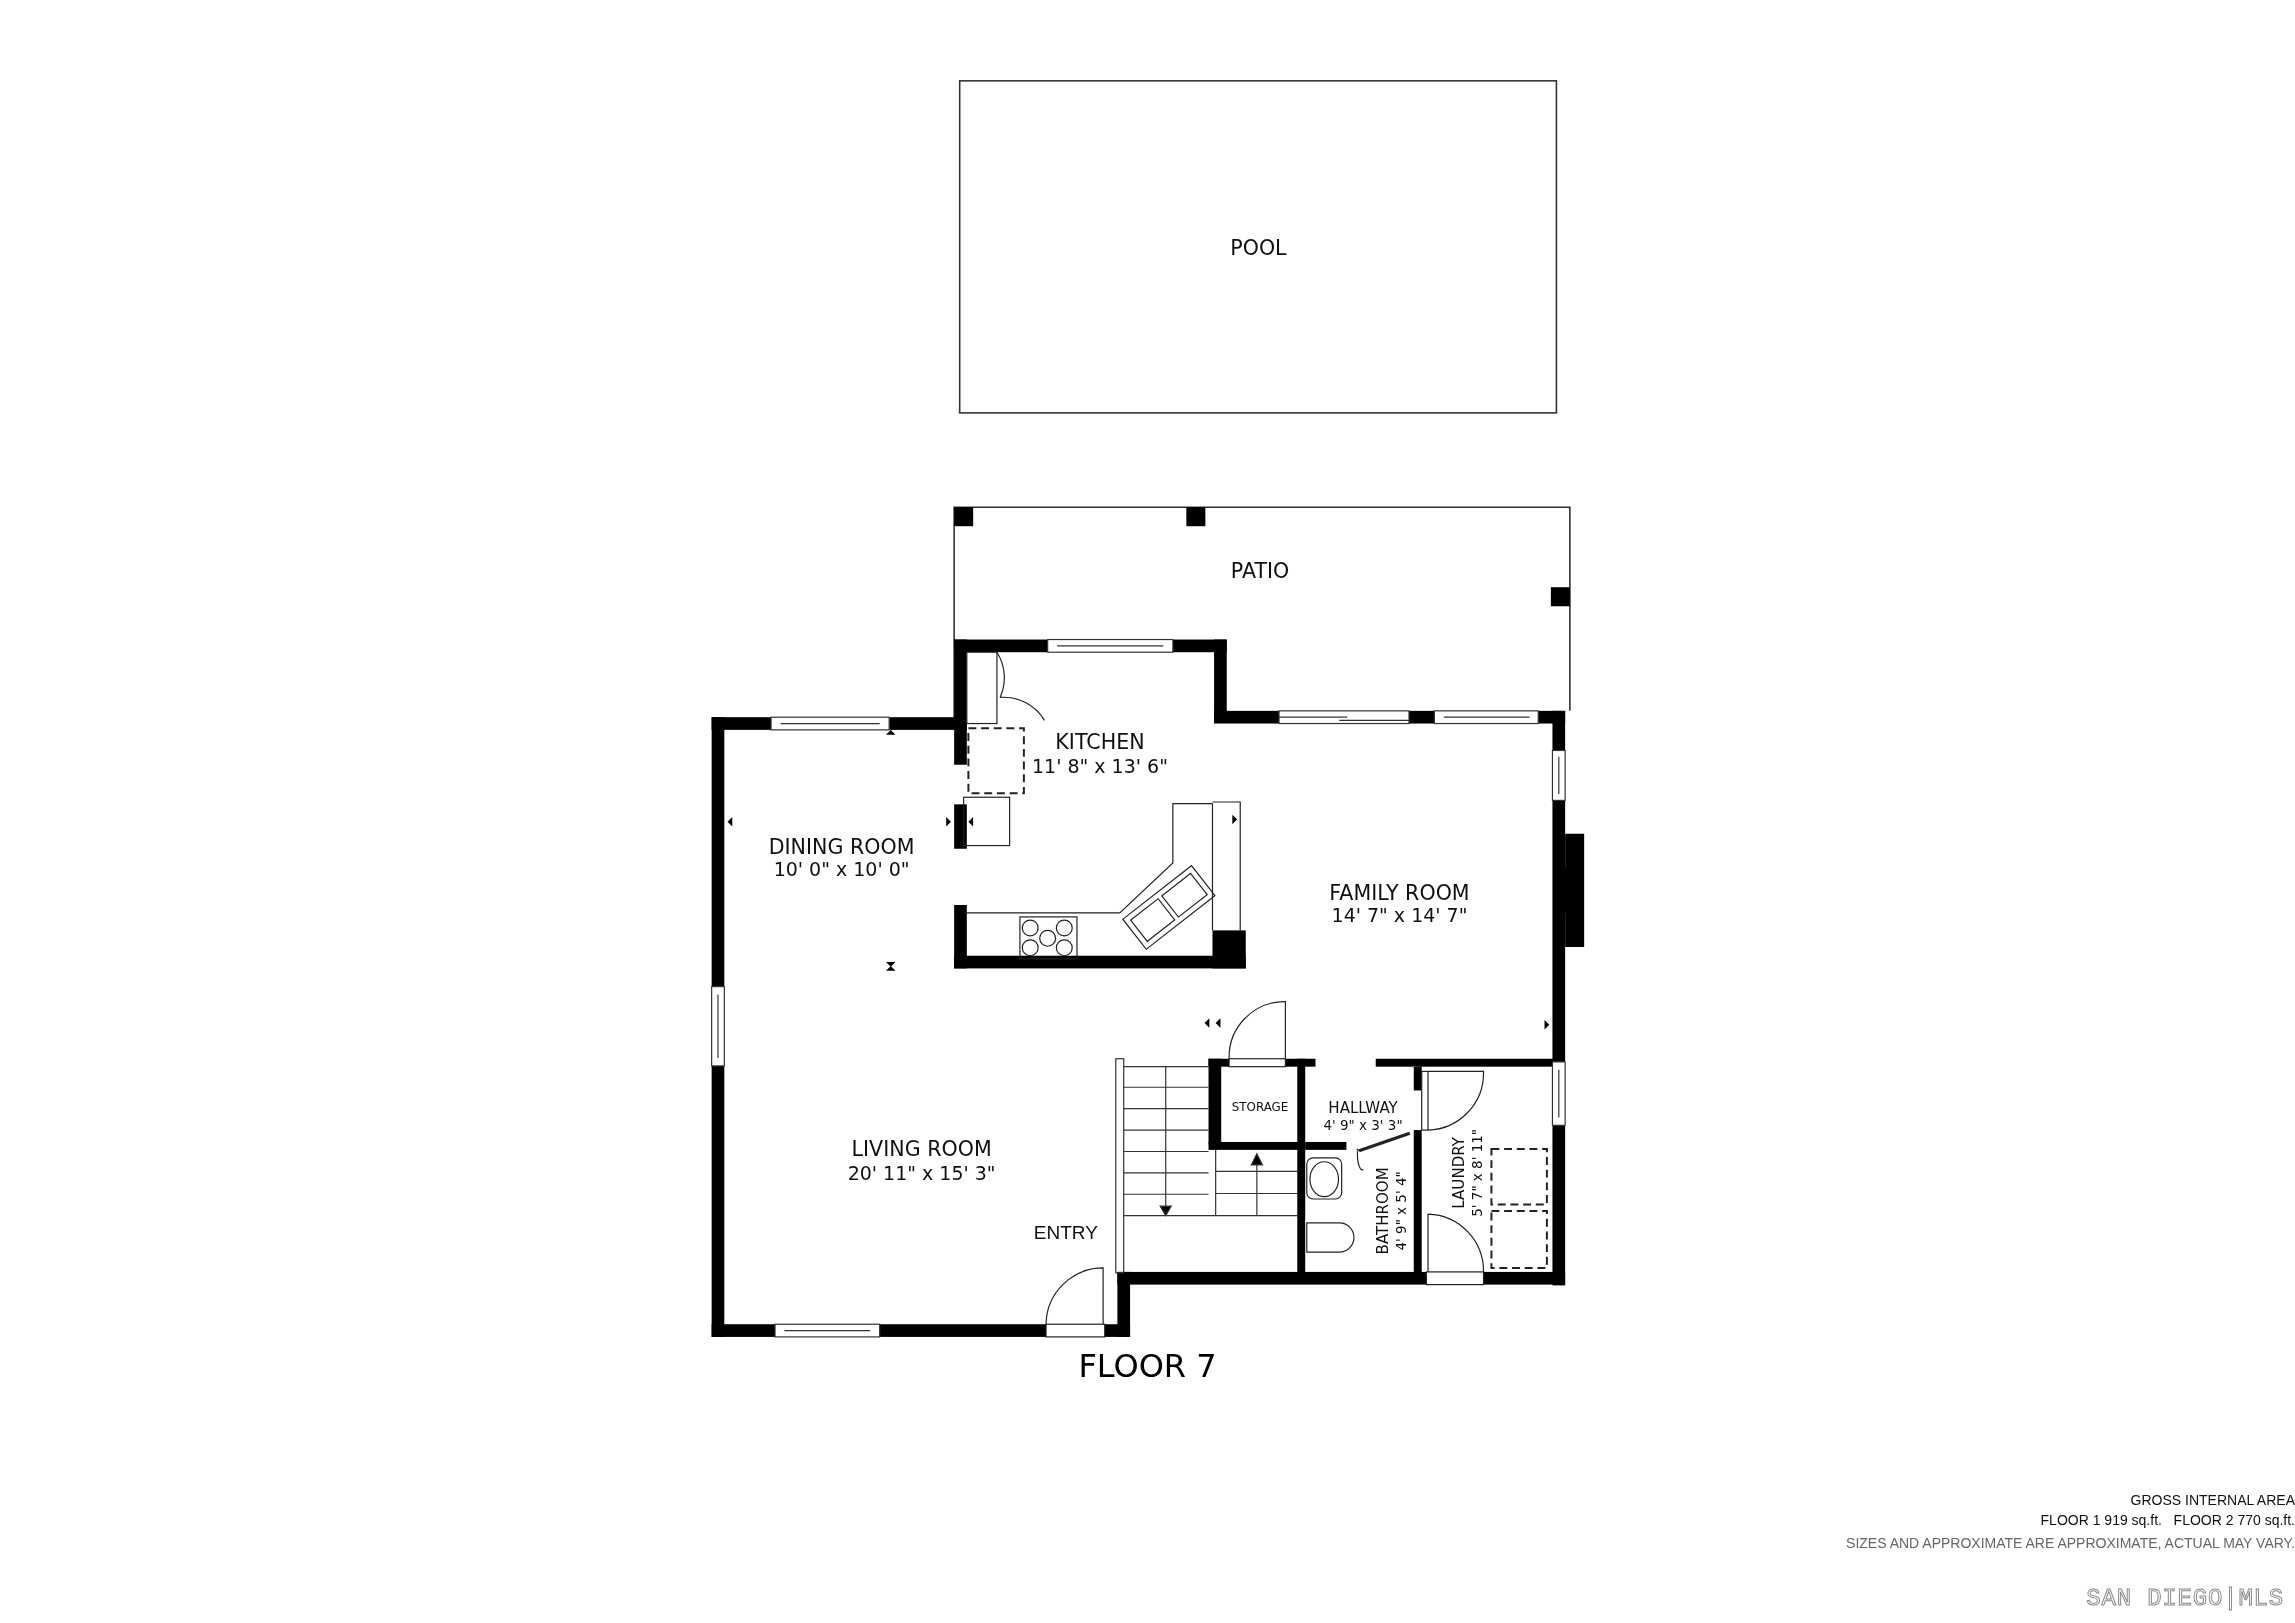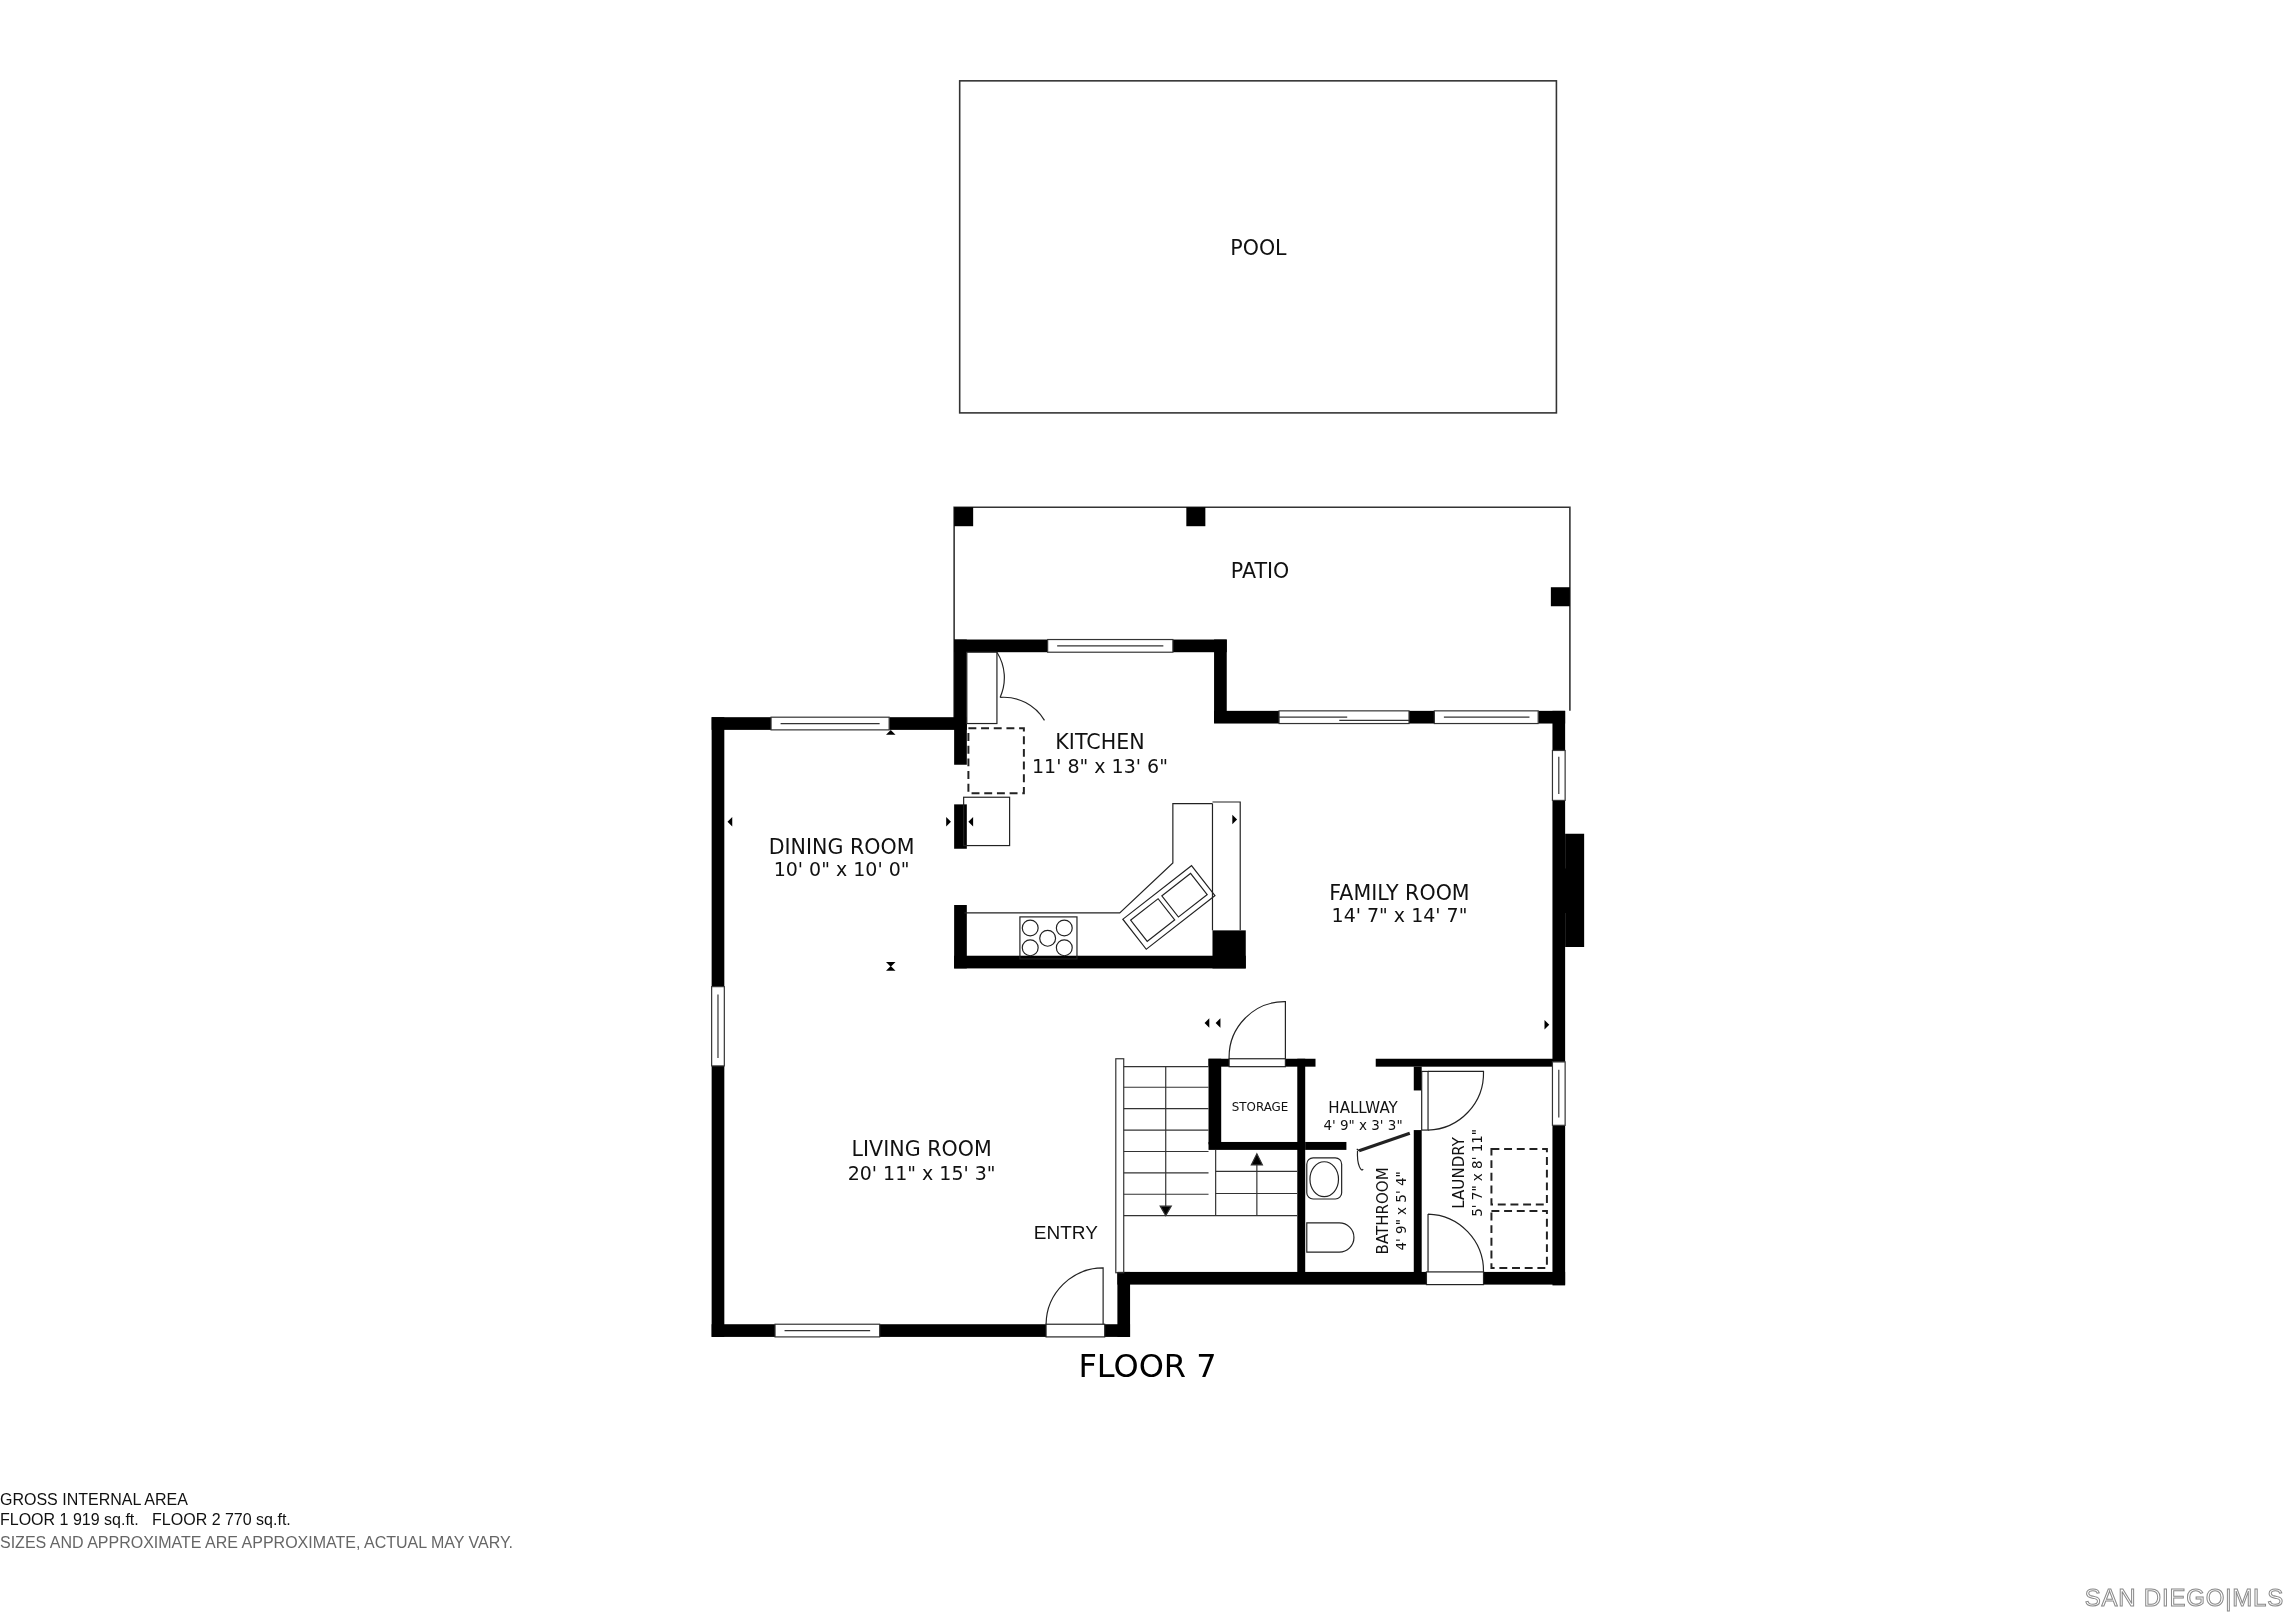--- a/index.html
+++ b/index.html
@@ -5,32 +5,32 @@
   html, body { margin: 0; padding: 0; background: #ffffff; }
   body { width: 2295px; height: 1623px; position: relative; overflow: hidden;
          font-family: "DejaVu Sans", sans-serif; color: #000; }
   #plan { position: absolute; left: 0; top: 0; width: 2295px; height: 1623px; }
   .lbl { font-family: "DejaVu Sans", sans-serif; fill: #111; }
   .room-name { font-size: 26px; }
   .room-dim  { font-size: 24px; }
   .small     { font-size: 15px; }
   .cond      { font-family: "Liberation Sans", sans-serif; font-size: 24px; fill:#111; }
   .footer {
-    position: absolute; left: 0; width: 2295px; text-align: left;
-    font-family: "Liberation Sans", sans-serif; font-size: 16px; line-height: 20px; color: #111;
+    position: absolute; left: 0; width: 2295px; text-align: right;
+    font-family: "Liberation Sans", sans-serif; font-size: 14px; line-height: 20px; color: #111;
     font-stretch: condensed;
   }
   .footer .note { color: #666; margin-top: 3.2px; }
   .floor-title {
     position: absolute; top: 1347px; left: 0; width: 2295px; text-align: center;
     font-family: "DejaVu Sans", sans-serif; font-size: 32px; color: #000;
   }
   .brand {
     position: absolute; right: 11px; bottom: 11px;
-    font-family: Liberation Sans, sans-serif; font-size: 24px; letter-spacing: 0.8px;
+    font-family: Liberation Mono, monospace; font-size: 24px; letter-spacing: 0.8px;
     color: #fff; -webkit-text-stroke: 1px #8a8a8a;
   }
 </style>
 </head>
 <body>
 
 <svg id="plan" viewBox="0 0 2896 2048" xmlns="http://www.w3.org/2000/svg">
 
   <g>
     <rect x="1211" y="102" width="753" height="419" fill="none" stroke="#333" stroke-width="2"></rect>

